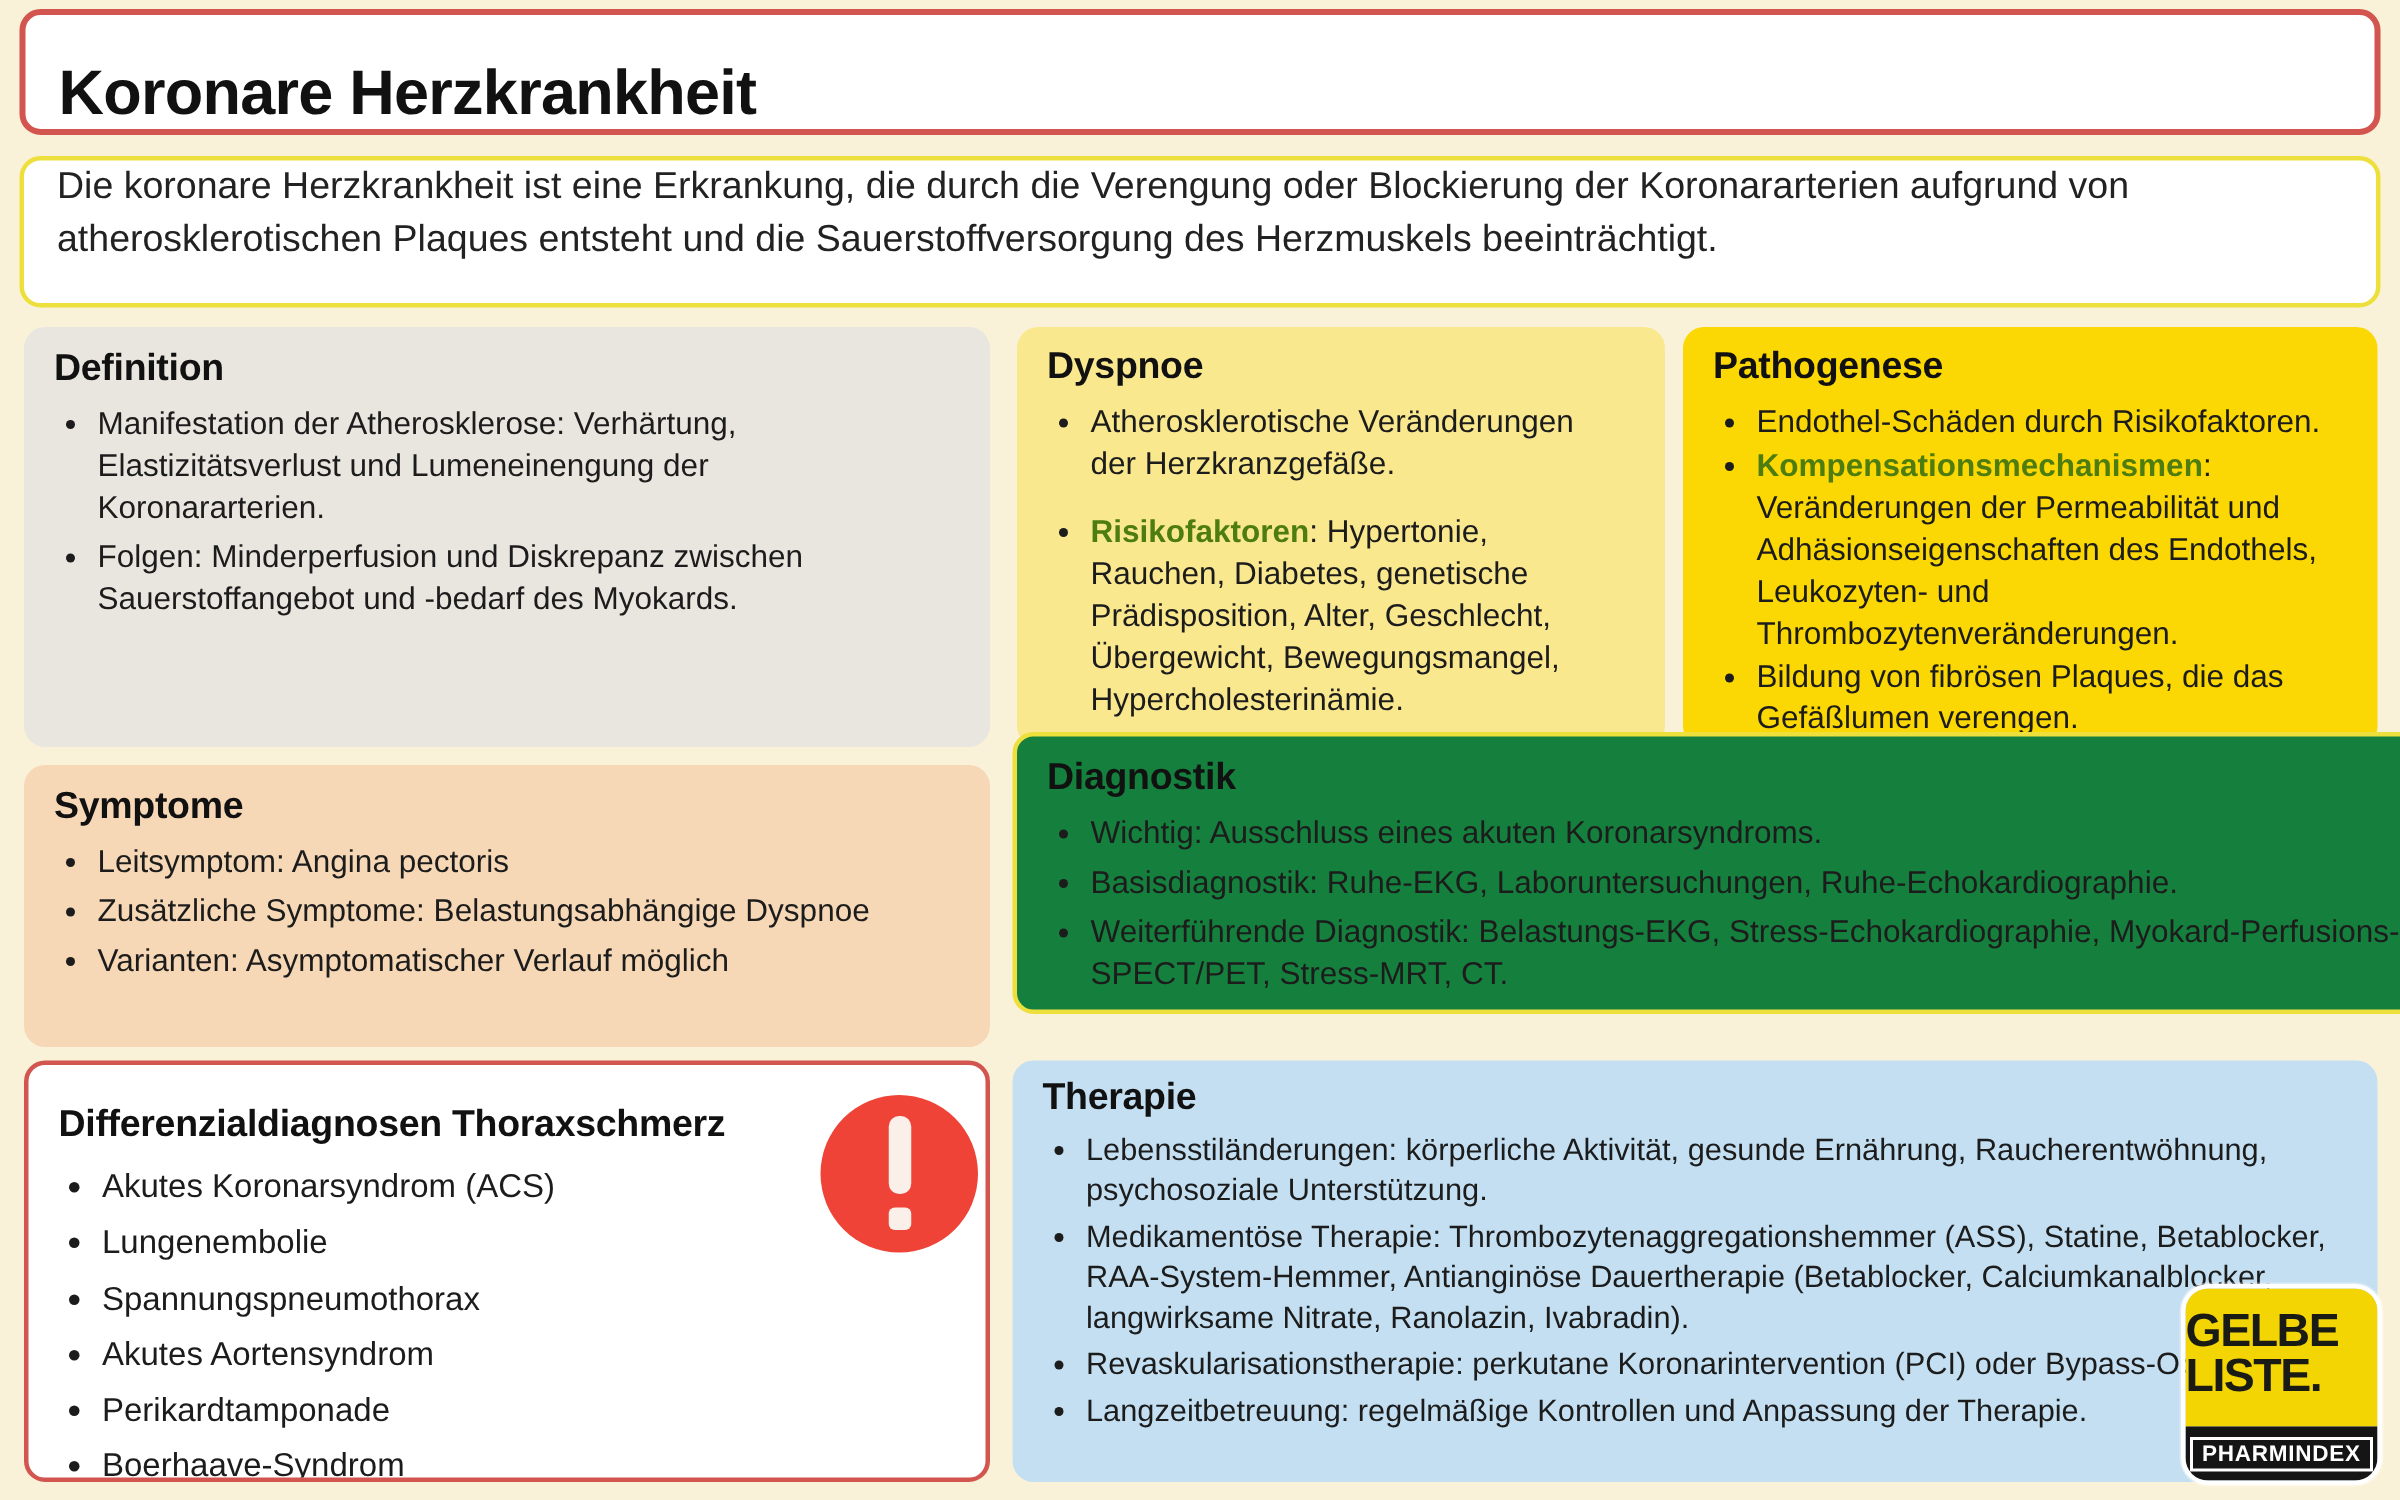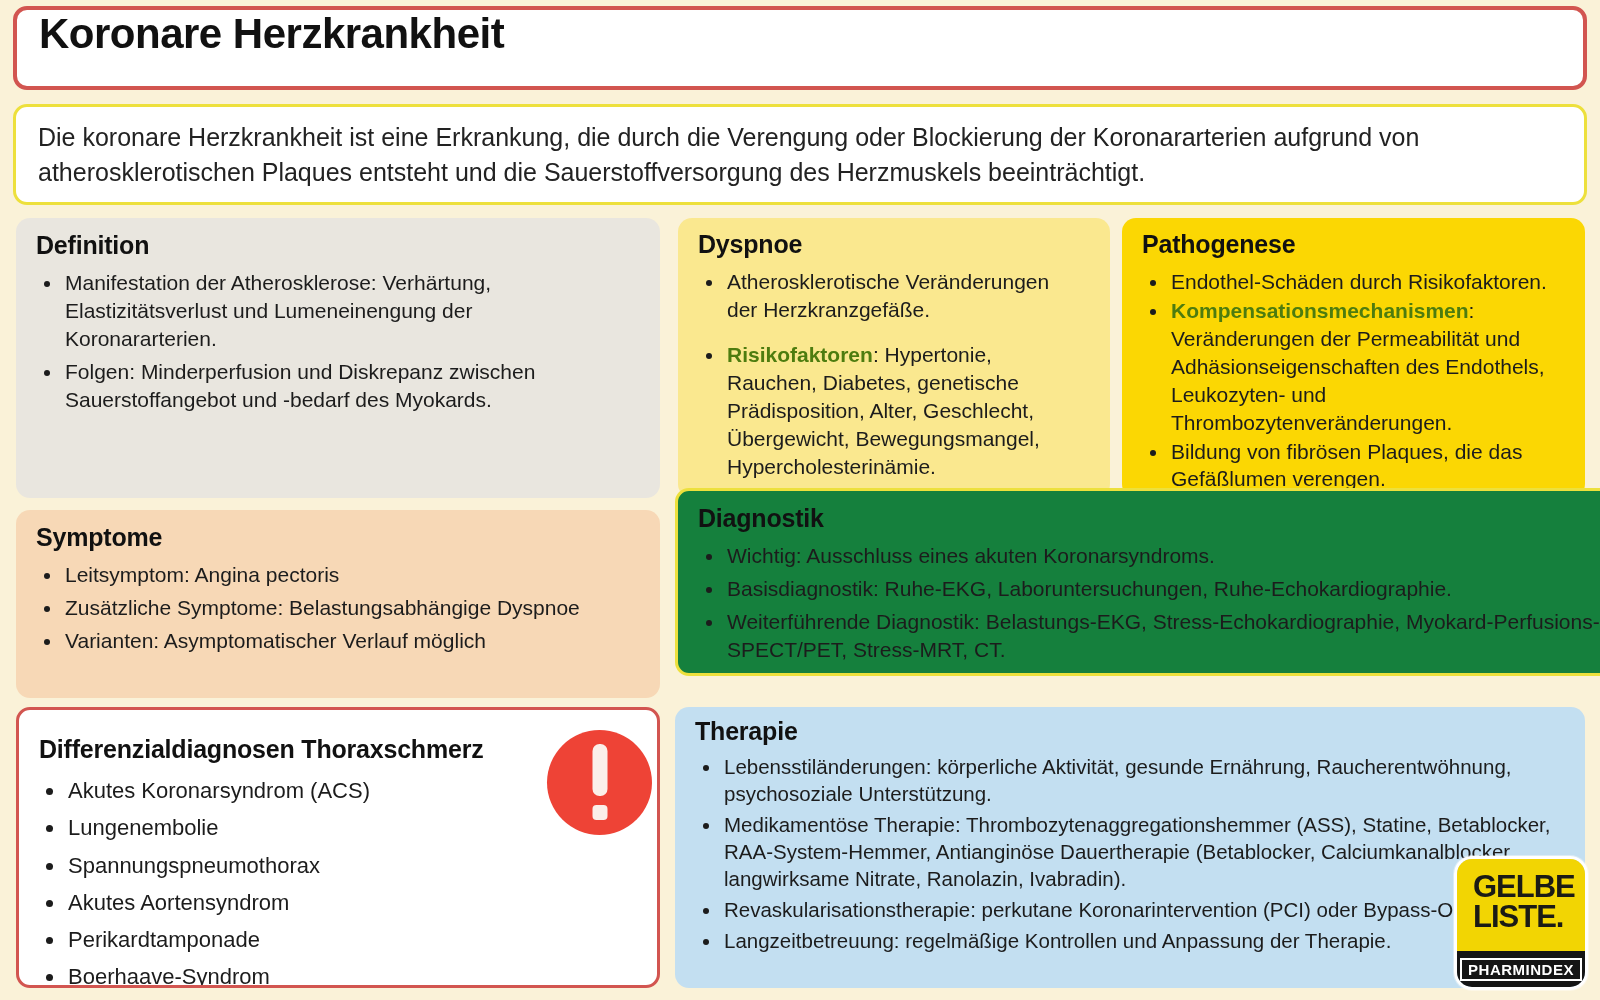--- a/index.html
+++ b/index.html
@@ -27,35 +27,35 @@
     overflow: hidden;
   }
   .abs { position: absolute; }
 
   
   .title-box {
     left: 13px; top: 6px; width: 1574px; height: 84px;
     background: #FFFFFF;
     border: 4px solid var(--accent-red);
     border-radius: 14px;
-    display: flex; align-items: flex-start;
+    display: flex; align-items: flex-end;
     padding: 0 22px;
   }
   .title-box h1 {
     font-size: 42px; font-weight: bold; color: #111;
     letter-spacing: -0.5px;
   }
 
   
   .intro-box {
     left: 13px; top: 104px; width: 1574px; height: 101px;
     background: #FFFFFF;
     border: 3px solid var(--accent-yellow-border);
     border-radius: 14px;
-    display: flex; align-items: center;
+    display: flex; 
     padding: 0 22px;
   }
   .intro-box p { font-size: 25px; line-height: 35px; color: #222; }
 
   
   .box {
     border-radius: 14px;
     padding: 13px 32px 10px 20px;
     overflow: hidden;
   }
@@ -116,21 +116,21 @@
   
   .logo {
     left: 1454px; top: 856px; width: 134px; height: 134px;
     border: 3px solid #FFFFFF; border-radius: 18px;
     overflow: hidden;
     display: flex; flex-direction: column;
     box-shadow: 0 0 0 1px rgba(255,255,255,0.4);
   }
   .logo .logo-top {
     flex: 1; background: var(--logo-yellow);
-    padding: 13px 0 0 16px;
+    padding: 13px 0 0 0;
   }
   .logo .logo-top div {
     font-size: 31px; font-weight: bold; color: #1B1B15;
     line-height: 0.98; letter-spacing: -1px;
   }
   .logo .logo-bottom {
     height: 36px; background: var(--logo-black);
     display: flex; align-items: center; justify-content: center;
   }
   .logo .logo-bottom span {

